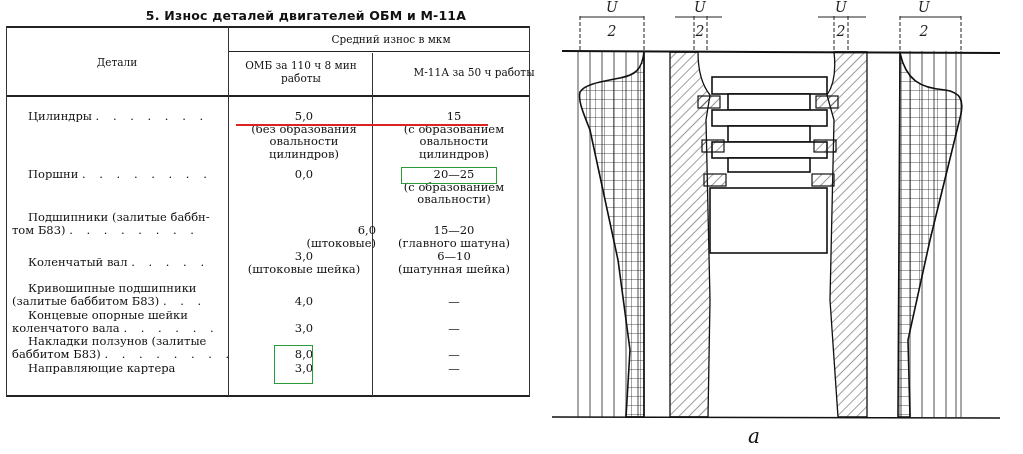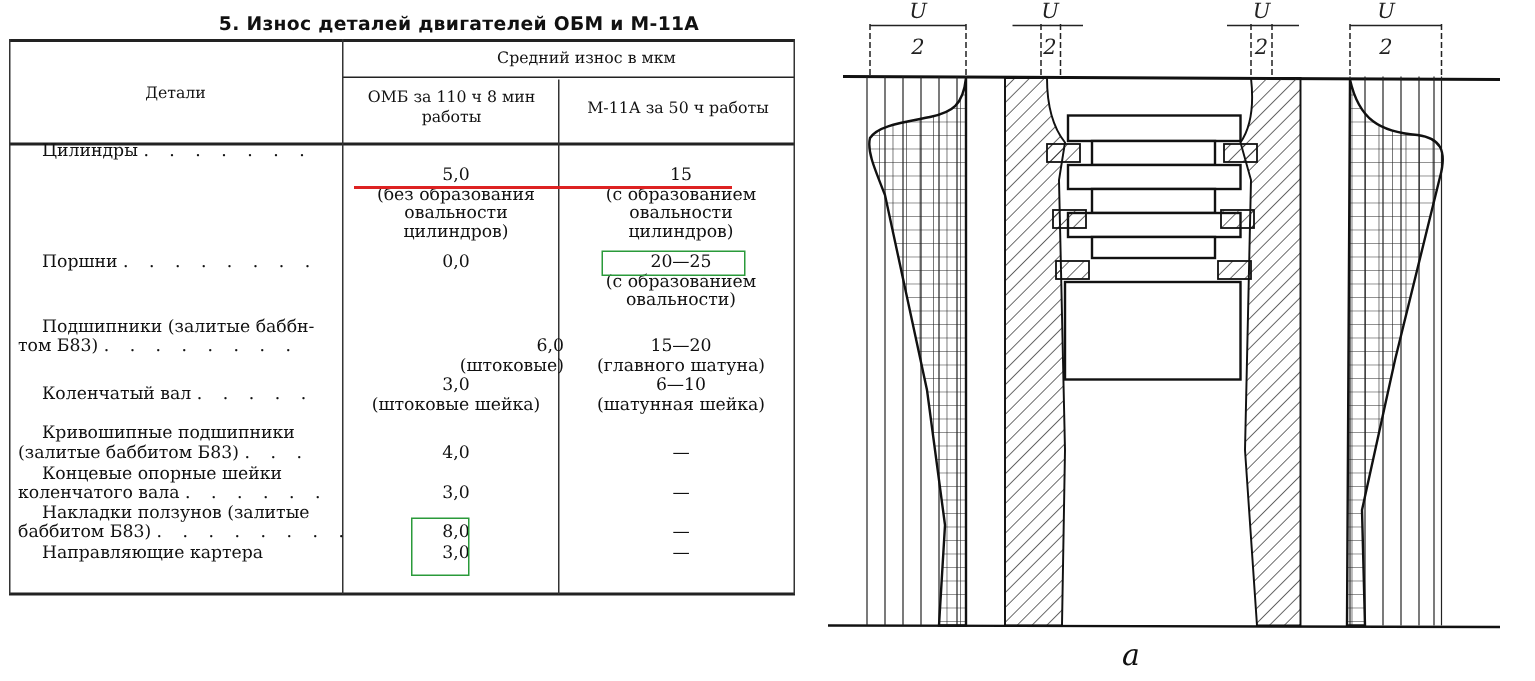--- a/index.html
+++ b/index.html
@@ -36,23 +36,23 @@
     <div class="vline" style="left:222px;top:0;height:370px;"></div>
     <div class="vline" style="left:366px;top:27px;height:343px;"></div>
     <div class="vline" style="left:523px;top:0;height:370px;"></div>
 
     <div class="hdr" style="left:0;width:222px;top:30px;">Детали</div>
     <div class="hdr" style="left:222px;width:326px;top:7px;">Средний износ в мкм</div>
     <div class="hdr" style="left:224px;width:142px;top:33px;">
       <div>ОМБ за 110 ч 8 мин</div>
       <div>работы</div>
     </div>
-    <div class="hdr" style="left:368px;width:156px;top:40px;">М-11А за 50 ч работы</div>
-
-    <div class="name" style="left:22px;top:68px;"><span>Цилиндры</span> <span class="dots">. . . . . . .</span></div>
+    <div class="hdr" style="left:368px;width:156px;top:40px;padding-left:22px;">М-11А за 50 ч работы</div>
+
+    <div class="name" style="left:22px;top:84px;"><span>Цилиндры</span> <span class="dots">. . . . . . .</span></div>
     <div class="name" style="left:22px;top:185px;">
         <div>Подшипники (залитые баббн-</div>
       </div>
     <div class="name" style="left:22px;top:142px;"><span>Поршни</span> <span class="dots">. . . . . . . .</span></div>
     <div class="name" style="left:6px;top:198px;"><span>том Б83)</span> <span class="dots">. . . . . . . .</span></div>
     <div class="name" style="left:22px;top:230px;"><span>Коленчатый вал</span> <span class="dots">. . . . .</span></div>
     <div class="name" style="left:22px;top:256px;">
         <div>Кривошипные подшипники</div>
       </div>
     <div class="name" style="left:6px;top:269px;"><span>(залитые баббитом Б83)</span> <span class="dots">. . .</span></div>

